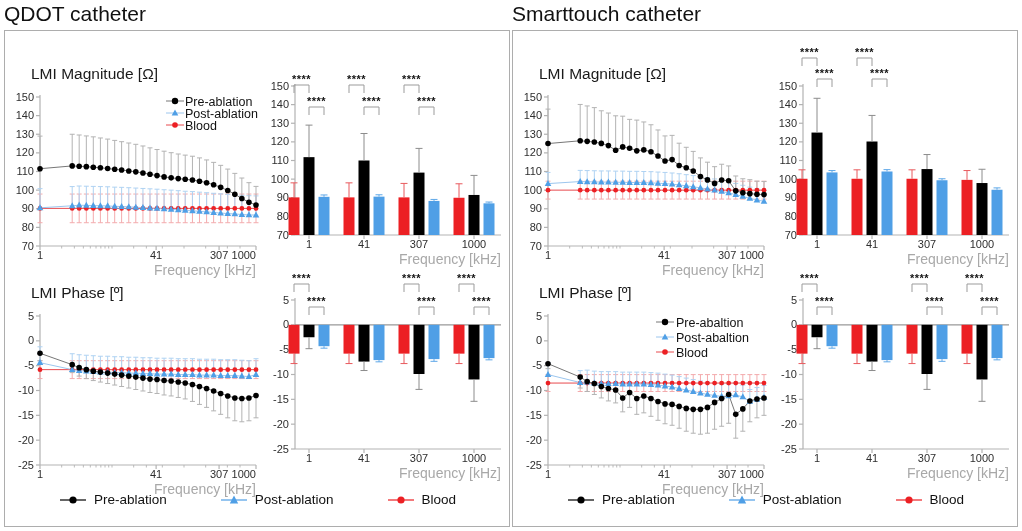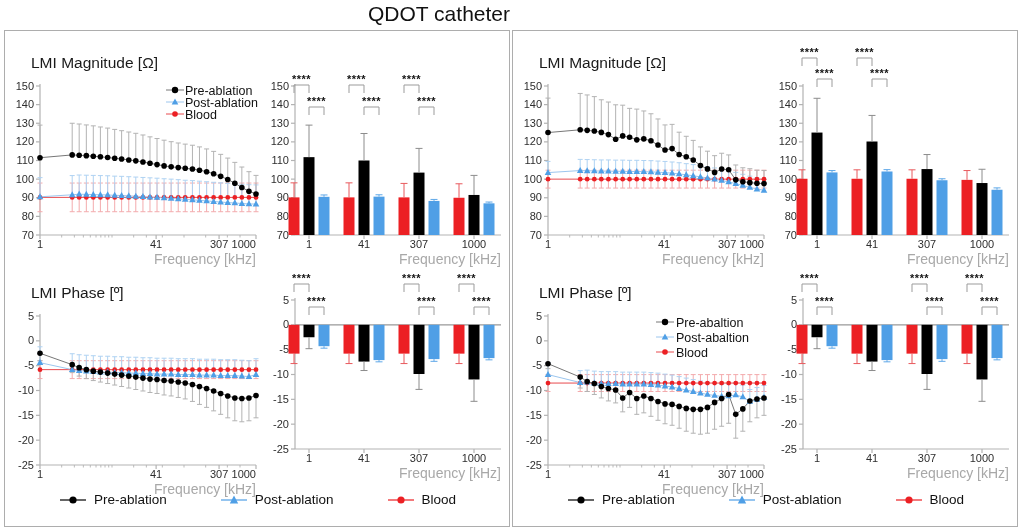--- a/index.html
+++ b/index.html
@@ -1,23 +1,23 @@
 <!DOCTYPE html>
 <html><head>
 <meta charset="utf-8">
 <style>
   html,body{margin:0;padding:0;background:#fff;}
   body{width:1022px;height:531px;position:relative;overflow:hidden;
        font-family:"Liberation Sans",sans-serif;}
   .panel{position:absolute;top:0;width:506px;height:531px;}
-  .panel-title{height:28px;line-height:28px;text-align:right;font-size:21px;color:#111;}
+  .panel-title{height:28px;line-height:28px;text-align:left;font-size:21px;color:#111;}
   .panel-box{position:absolute;top:30px;left:0;width:504px;height:495px;
              border:1px solid #adadad;background:#fff;}
   .chart{position:absolute;}
-  .cell-ml{left:2px;top:6px;width:262px;height:234px;}
+  .cell-ml{left:2px;top:17px;width:262px;height:234px;}
   .cell-mb{left:262px;top:6px;width:240px;height:234px;}
   .cell-pl{left:2px;top:236px;width:262px;height:234px;}
   .cell-pb{left:262px;top:220px;width:240px;height:234px;}
   .panel-legend{position:absolute;left:0;top:461px;width:100%;display:flex;
                 justify-content:center;align-items:center;gap:52px;}
   .legend-item{display:flex;align-items:center;gap:6px;font-size:13.5px;color:#111;}
   svg{display:block;}
   svg text{font-family:"Liberation Sans",sans-serif;}
 </style>
 </head>
@@ -932,20 +932,21 @@
             <line x1="2" y1="7" x2="28" y2="7" stroke="#ec2024" stroke-width="1.2"></line>
             <circle cx="15" cy="7" r="3.6" fill="#ec2024"></circle>
           </svg>
           <span>Blood</span>
         </div>
       </div>
   </div>
 </div>
 
 <div class="panel" style="left:512px">
+  <div class="panel-title">Smarttouch catheter</div>
   <div class="panel-box">
     <div class="chart cell-ml">
         <svg width="262" height="234" viewBox="0 0 262 234">
           <text x="24" y="31" font-size="15.5" fill="#1a1a1a">LMI Magnitude [Ω]</text>
           <line x1="33" y1="47" x2="33" y2="198" stroke="#b3b3b3" stroke-width="1.2"></line>
           <line x1="33" y1="198" x2="249" y2="198" stroke="#b3b3b3" stroke-width="1.2"></line>
           <line x1="29" y1="198" x2="33" y2="198" stroke="#b3b3b3" stroke-width="1.2"></line>
           <text x="27" y="201.5" font-size="11" fill="#2e2e2e" text-anchor="end">70</text>
           <line x1="29" y1="179.375" x2="33" y2="179.375" stroke="#b3b3b3" stroke-width="1.2"></line>
           <text x="27" y="182.875" font-size="11" fill="#2e2e2e" text-anchor="end">80</text>

